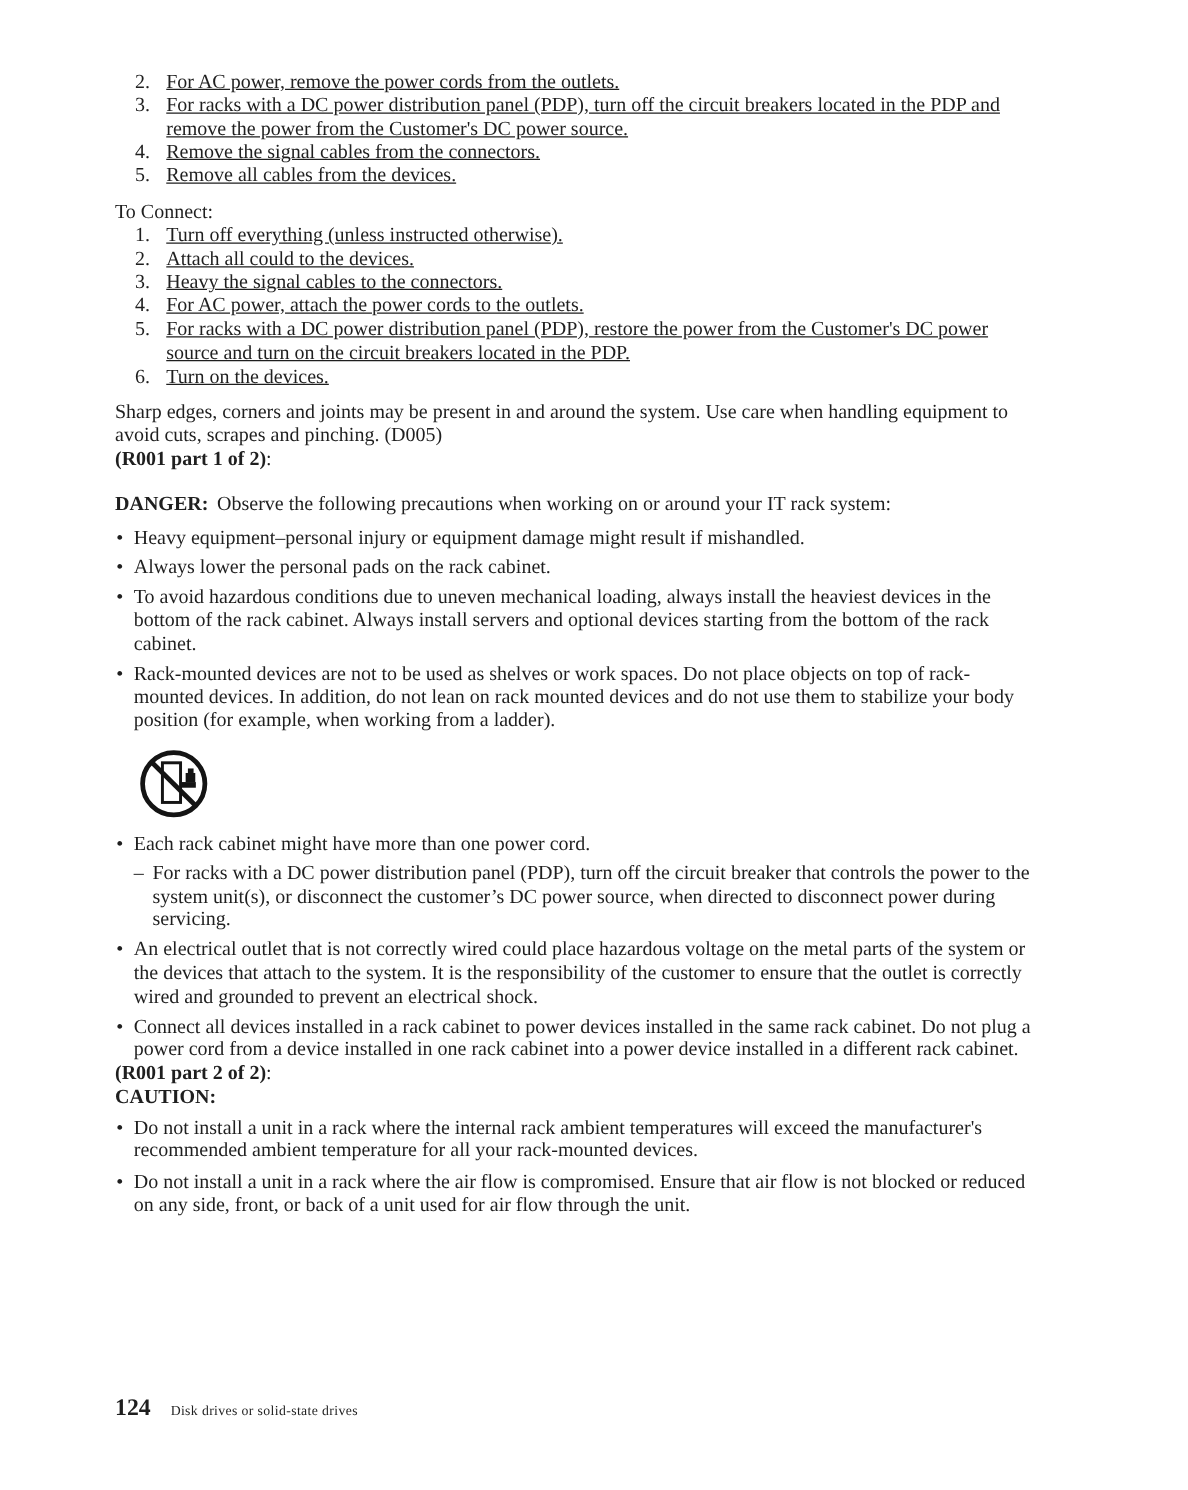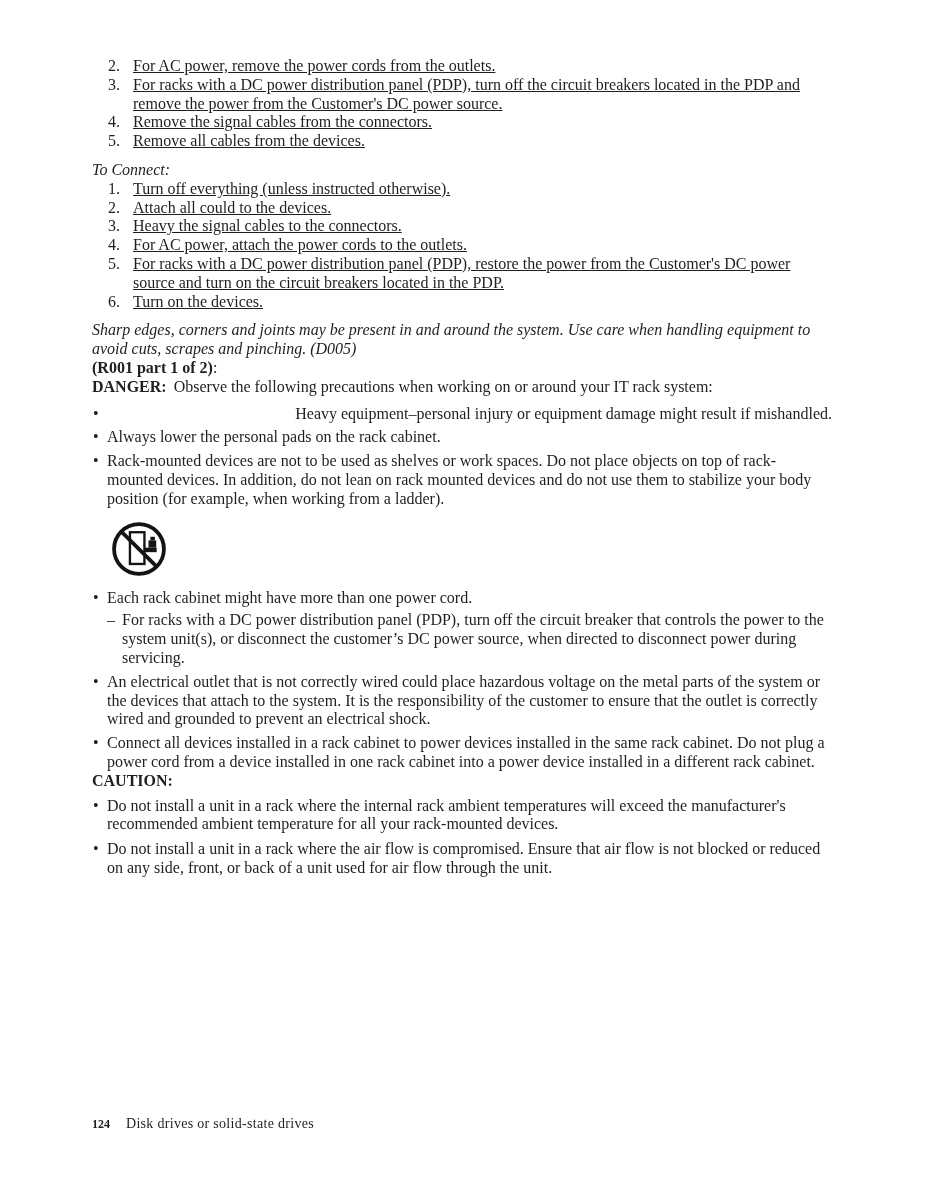--- a/index.html
+++ b/index.html
@@ -9,51 +9,51 @@
     background:#ffffff;
     color:#1f1f1f;
     font-family:"Liberation Serif", serif;
     overflow:hidden;
   }
   .content{
     position:absolute;left:92px;top:57px;width:740px;
     font-size:16px;line-height:18.8px;
   }
   
-  .indent{margin-left:16px;font-style:italic;}
+  .indent{margin-left:16px;}
   
   .num-list{margin-left:16px;}
   .num-item{display:flex;}
   .num-item .num{flex:none;width:25px;}
   .num-item .txt{flex:1;text-decoration:underline;}
   
   .para{margin:0;}
   .gap-sm{margin-top:10px;}
-  .gap-lg{}
+  .gap-lg{margin-top:17px;}
   .gap-med{margin-top:9px;}
   
   .bullet{position:relative;padding-left:15px;margin-top:5px;}
   .bullet::before{content:"\2022";position:absolute;left:1px;}
-  .bullet.first{margin-top:8px;text-align:right;}
+  .bullet.first{margin-top:8px;}
   
   .dash{position:relative;margin-left:15px;padding-left:15px;margin-top:4px;}
   .dash::before{content:"\2013";position:absolute;left:0;}
   
   .heading{margin:0;}
   .heading b{font-weight:bold;}
   .inline-label{font-weight:bold;margin-right:7px;}
   
   .icon-row{margin:11px 0 11px 18px;height:58px;}
   
   .footer{
     position:absolute;left:92px;top:1116px;
     display:flex;align-items:baseline;gap:16px;
   }
-  .footer .pagenum{font-size:12px;font-weight:bold;font-family:"Liberation Serif", serif;}
-  .footer .footlabel{font-size:14px;letter-spacing:0.3px;font-family:"Liberation Serif", serif;}
+  .footer .pagenum{font-size:19px;font-weight:bold;font-family:"Liberation Serif", serif;}
+  .footer .footlabel{font-size:11px;letter-spacing:0.3px;font-family:"Liberation Serif", serif;}
 </style>
 </head>
 <body>
 
 <div class="page">
   <div class="content">
 
     <div class="num-list">
       <div class="num-item">
         <span class="num">2.</span>
@@ -103,20 +103,21 @@
 
     <p class="para indent gap-sm">Sharp edges, corners and joints may be present in and around the system. Use care when handling equipment to avoid cuts, scrapes and pinching. (D005)</p>
 
     <p class="heading gap-lg"><b>(R001 part 1 of 2)</b><span>:</span></p>
 
     <p class="para gap-lg"><span class="inline-label">DANGER:</span><span>Observe the following precautions when working on or around your IT rack system:</span></p>
 
     <div>
       <div class="bullet first">Heavy equipment–personal injury or equipment damage might result if mishandled.</div>
       <div class="bullet">Always lower the personal pads on the rack cabinet.</div>
+      <div class="bullet">To avoid hazardous conditions due to uneven mechanical loading, always install the heaviest devices in the bottom of the rack cabinet. Always install servers and optional devices starting from the bottom of the rack cabinet.</div>
       <div class="bullet">Rack-mounted devices are not to be used as shelves or work spaces. Do not place objects on top of rack-mounted devices. In addition, do not lean on rack mounted devices and do not use them to stabilize your body position (for example, when working from a ladder).</div>
     </div>
 
     <div class="icon-row">
       <svg viewBox="0 0 64 64" width="58" height="58" aria-hidden="true">
         <circle cx="32" cy="32" r="27.5" fill="none" stroke="#141414" stroke-width="4.2"></circle>
         <rect x="22" y="13.5" width="16" height="35" fill="#ffffff" stroke="#141414" stroke-width="2.6"></rect>
         <rect x="38" y="30.5" width="13.5" height="5" fill="#141414"></rect>
         <rect x="42.5" y="22.5" width="8.5" height="8" fill="#141414"></rect>
         <rect x="44.5" y="18.5" width="5" height="4" fill="#141414"></rect>
@@ -127,20 +128,21 @@
     <div>
       <div class="bullet">Each rack cabinet might have more than one power cord.</div>
       <div class="dash">For racks with a DC power distribution panel (PDP), turn off the circuit breaker that controls the power to the system unit(s), or disconnect the customer’s DC power source, when directed to disconnect power during servicing.</div>
     </div>
 
     <div>
       <div class="bullet">An electrical outlet that is not correctly wired could place hazardous voltage on the metal parts of the system or the devices that attach to the system. It is the responsibility of the customer to ensure that the outlet is correctly wired and grounded to prevent an electrical shock.</div>
       <div class="bullet">Connect all devices installed in a rack cabinet to power devices installed in the same rack cabinet. Do not plug a power cord from a device installed in one rack cabinet into a power device installed in a different rack cabinet.</div>
     </div>
 
+    <p class="heading gap-med"><b>(R001 part 2 of 2)</b><span>:</span></p>
 
     <p class="heading gap-lg"><b>CAUTION:</b></p>
     <div>
       <div class="bullet" style="margin-top:6px;">Do not install a unit in a rack where the internal rack ambient temperatures will exceed the manufacturer's recommended ambient temperature for all your rack-mounted devices.</div>
       <div class="bullet" style="margin-top:6px;">Do not install a unit in a rack where the air flow is compromised. Ensure that air flow is not blocked or reduced on any side, front, or back of a unit used for air flow through the unit.</div>
     </div>
 
   </div>
 
   <div class="footer">

